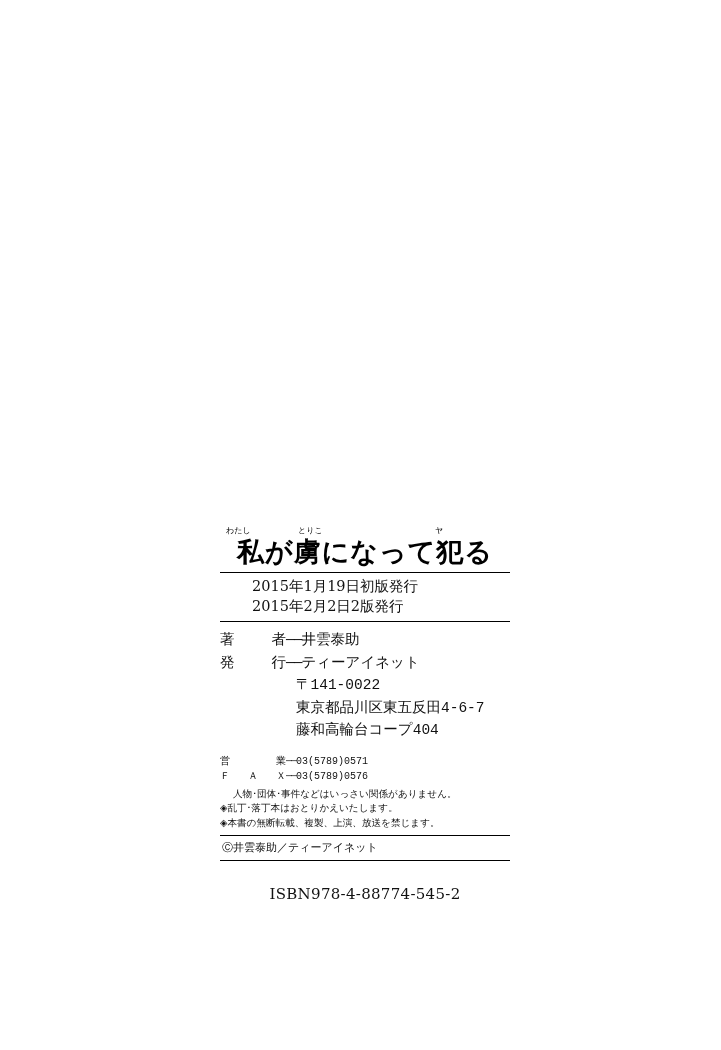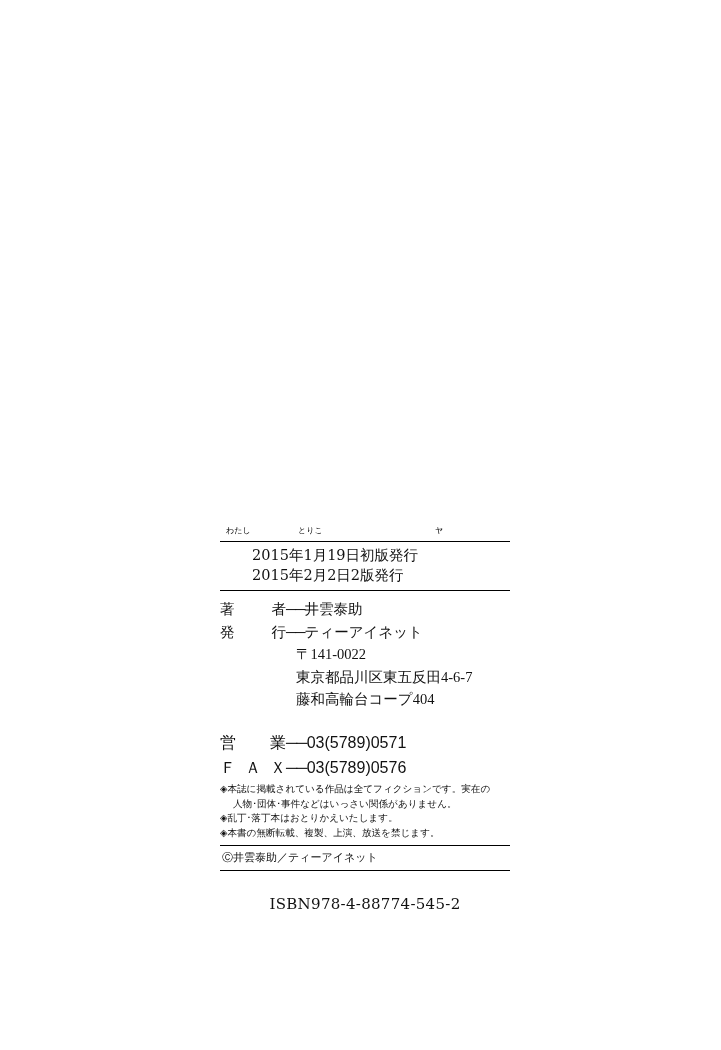--- a/index.html
+++ b/index.html
@@ -74,21 +74,21 @@
     font-size: 14.5px;
     line-height: 1.36;
     text-align: left;
     padding-left: 4px;
     letter-spacing: 0px;
     margin-left: 28px;
   }
 
   .staff {
     margin-top: 7px;
-    font-family: Liberation Serif, serif;
+    font-family: Liberation Mono, monospace;
     font-size: 14.5px;
     line-height: 1.55;
   }
   .staff-row {
     display: block;
     white-space: nowrap;
   }
   .staff-label {
     display: inline-block;
     width: 66px;
@@ -98,23 +98,23 @@
   .dash {
     letter-spacing: -1px;
   }
   .indent-addr {
     display: block;
     padding-left: 76px;
     white-space: nowrap;
   }
 
   .contact {
-    margin-top: 20px;
-    font-family: Liberation Sans, sans-serif;
-    font-size: 16px;
+    margin-top: 12px;
+    font-family: Liberation Mono, monospace;
+    font-size: 10px;
     line-height: 1.55;
   }
 
   .notes {
     margin-top: 2px;
     font-family: "DejaVu Sans", "Liberation Sans", sans-serif;
     font-size: 9.6px;
     line-height: 1.5;
   }
   .note {
@@ -145,20 +145,21 @@
 <body>
 
 <div class="page">
 
   <div class="colophon">
 
     <div class="title-line">
       <span class="furi furi-watashi">わたし</span>
       <span class="furi furi-toriko">とりこ</span>
       <span class="furi furi-ya">ヤ</span>
+      <span class="title-main">私が虜になって犯る</span>
     </div>
 
     <hr class="rule">
 
     <div class="dates">
       <div>2015年1月19日初版発行</div>
       <div>2015年2月2日2版発行</div>
     </div>
 
     <hr class="rule thin">
@@ -178,21 +179,20 @@
     <div class="contact">
       <span class="staff-row">
         <span class="staff-label">営　業</span><span class="dash">──</span><span>03(5789)0571</span>
       </span>
       <span class="staff-row">
         <span class="staff-label">ＦＡＸ</span><span class="dash">──</span><span>03(5789)0576</span>
       </span>
     </div>
 
     <div class="notes">
-      <span class="note">◈本誌に掲載されている作品は全てフィクションです。実在の</span>
       <span class="note-cont">人物･団体･事件などはいっさい関係がありません。</span>
       <span class="note">◈乱丁･落丁本はおとりかえいたします。</span>
       <span class="note">◈本書の無断転載、複製、上演、放送を禁じます。</span>
     </div>
 
     <hr class="rule thin">
 
     <div class="copyright">Ⓒ井雲泰助／ティーアイネット</div>
 
     <hr class="rule thin">

